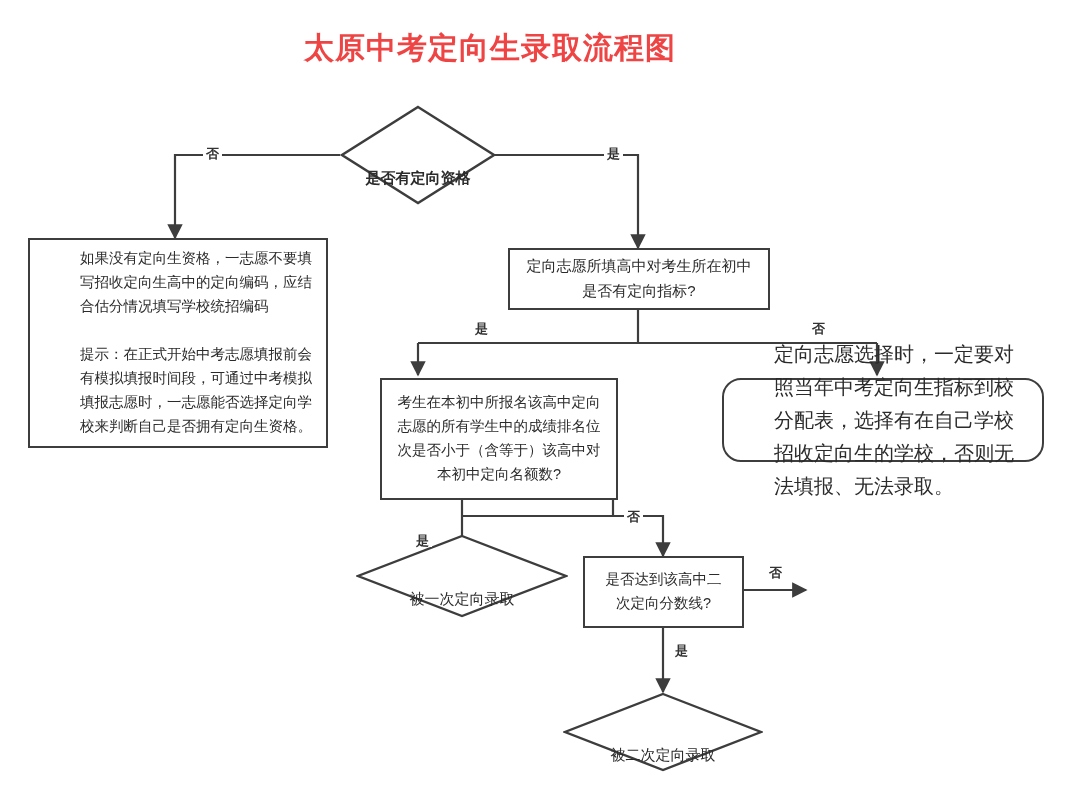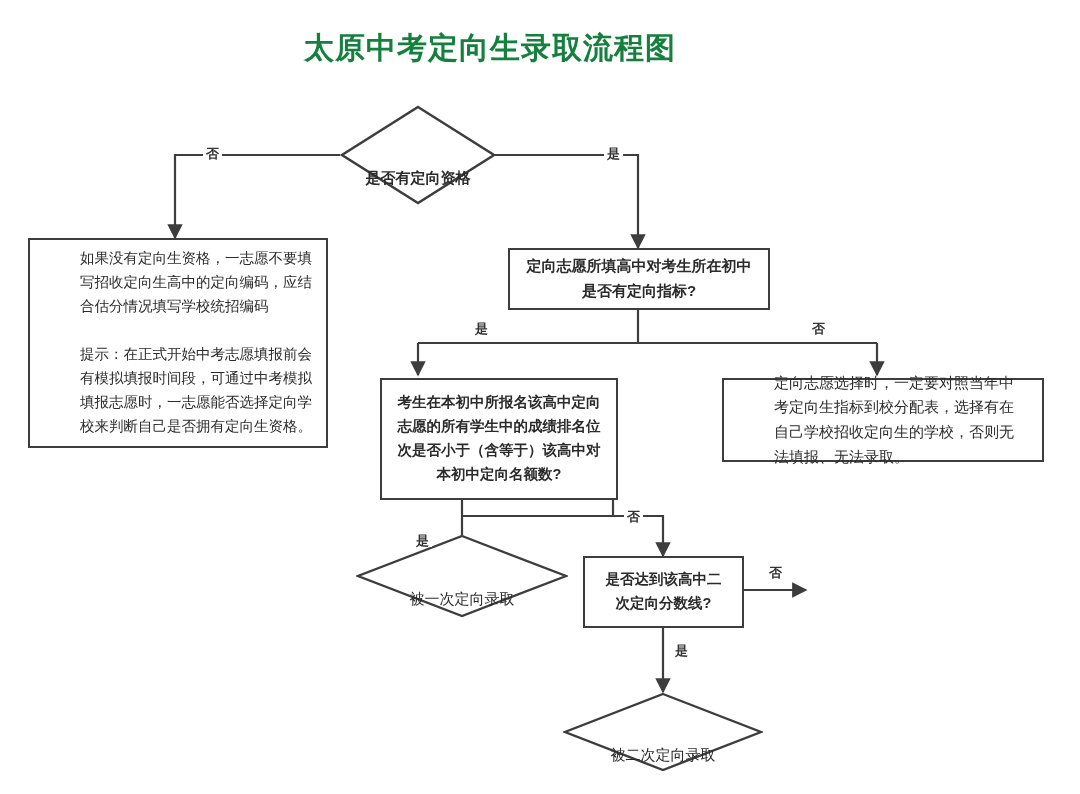--- a/index.html
+++ b/index.html
@@ -28,39 +28,39 @@
   }
   .title {
     position: absolute;
     left: 0;
     top: 28px;
     width: 980px;
     text-align: center;
     font-size: 30px;
     font-weight: bold;
     letter-spacing: 1px;
-    color: #15803d;
+    color: #ef4444;
   }
   .node {
     position: absolute;
     box-sizing: border-box;
     background: #ffffff;
     border: 2px solid #3d3d3d;
     display: flex;
     align-items: center;
     justify-content: center;
   }
   .node .txt {
     display: block;
     padding: 0 14px;
     line-height: 1.65;
     white-space: pre-line;
   }
   .node.bold .txt {
-    font-weight: bold;
+    font-weight: normal;
     text-align: center;
   }
   .node.para .txt {
     text-align: left;
     font-weight: normal;
     margin-left: 36px;
   }
   .diamond {
     position: absolute;
     display: flex;
@@ -148,21 +148,21 @@
   </div>
 
   <div class="node bold" style="left:508px; top:248px; width:262px; height:62px; font-size:15px;">
     <span class="txt">定向志愿所填高中对考生所在初中是否有定向指标?</span>
   </div>
 
   <div class="node bold" style="left:380px; top:378px; width:238px; height:122px; font-size:14.5px;">
     <span class="txt">考生在本初中所报名该高中定向志愿的所有学生中的成绩排名位次是否小于（含等于）该高中对本初中定向名额数?</span>
   </div>
 
-  <div class="node para" style="left:722px; top:378px; width:322px; height:84px; font-size:15px;">
+  <div class="node para" style="left:722px; top:378px; width:322px; height:84px; font-size:20px;border-radius:19px;">
     <span class="txt">定向志愿选择时，一定要对照当年中考定向生指标到校分配表，选择有在自己学校招收定向生的学校，否则无法填报、无法录取。</span>
   </div>
 
   <div class="diamond" style="left:356px; top:534px; width:212px; height:84px; font-size:15px;">
     <svg class="dshape" viewBox="0 0 212 84" preserveAspectRatio="none">
       <polygon points="106,2 210,42 106,82 2,42" fill="#ffffff" stroke="#3d3d3d" stroke-width="2.4"></polygon>
     </svg>
     <span class="txt">被一次定向录取</span>
   </div>
 

